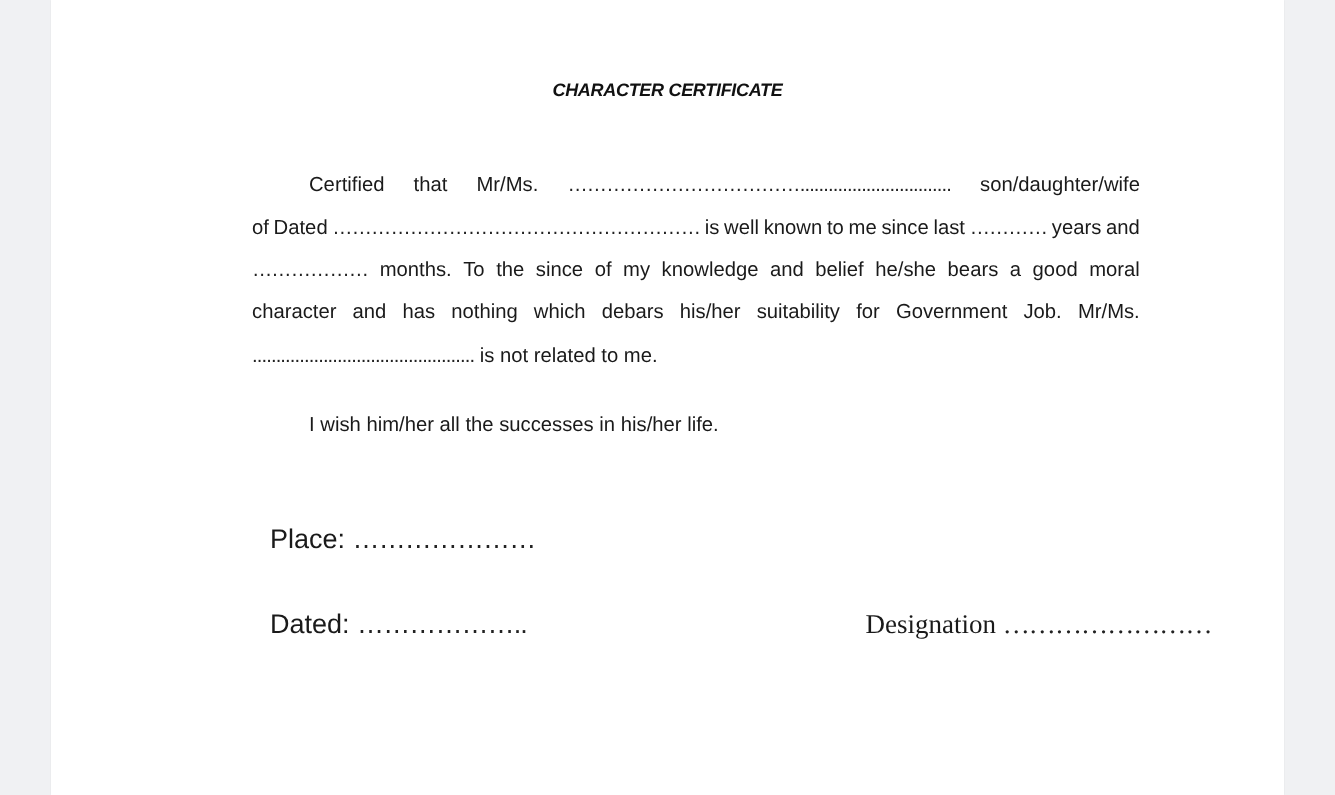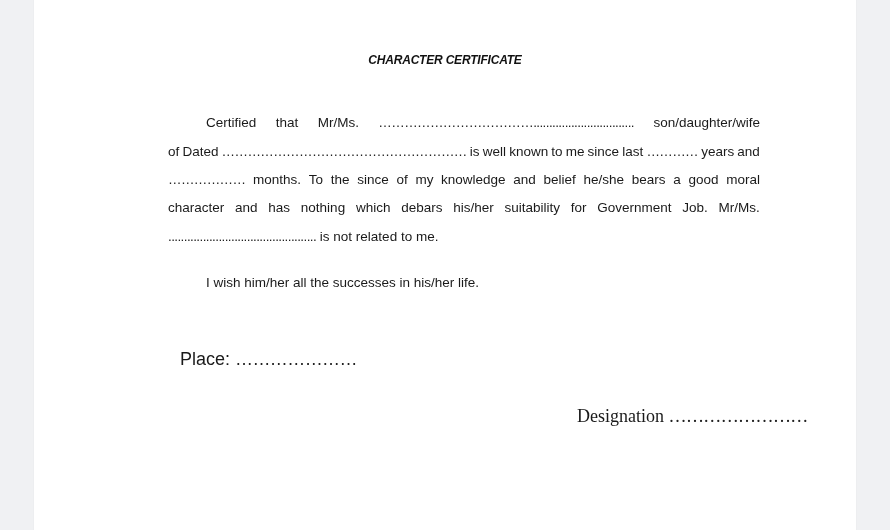--- a/index.html
+++ b/index.html
@@ -139,20 +139,24 @@
     </div>
 
     <div class="line" style="top:274px; left:172px;">I wish him/her all the successes in his/her life.</div>
 
     <div class="field" style="top:350px; left:134px;">
       <span>Place:</span>
       <span class="dots">…………………</span>
     </div>
 
 
+    <div class="field" style="top:407px; left:134px;">
+      <span>Dated:</span>
+      <span class="dots">………………..</span>
+    </div>
 
     <div class="field" style="top:407px; left:531px;font-family:Liberation Serif, serif;">
       <span>Designation</span>
       <span class="dots">……………………</span>
     </div>
 
   </div>
 </div>
 
 </body></html>

